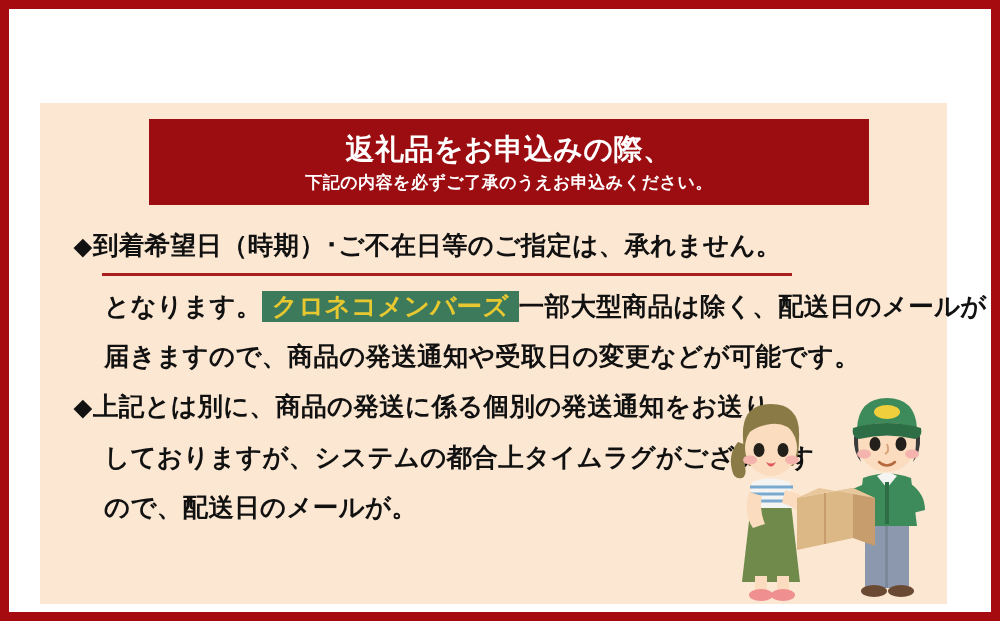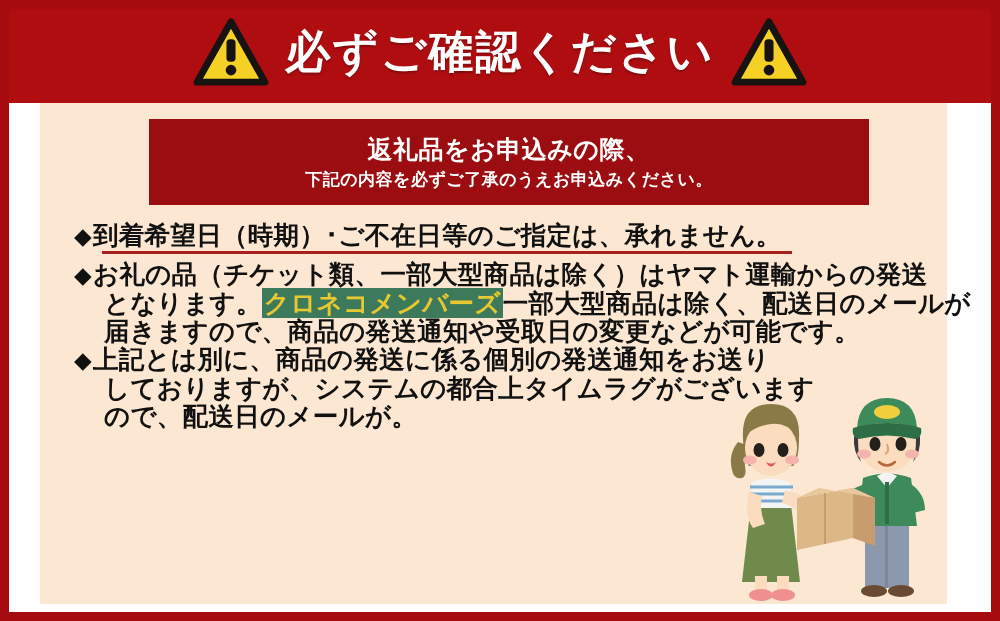--- a/index.html
+++ b/index.html
@@ -72,110 +72,93 @@
     background: #9c0d11;
     display: flex;
     flex-direction: column;
     align-items: center;
     justify-content: center;
     gap: 4px;
   }
   .subtitle-line {
     color: #ffffff;
     font-weight: bold;
-    font-size: 25px;
+    font-size: 29px;
     line-height: 1.25;
     white-space: nowrap;
     letter-spacing: 0.5px;
   }
   .subtitle-line.l2 { font-size: 17px; }
 
   
   .body-text {
     position: absolute;
     left: 34px;
     top: 118px;
     width: 840px;
   }
 
   .bullet {
     display: block;
     color: #111111;
     font-weight: bold;
     font-size: 25.5px;
-    line-height: 28px;
+    line-height: 50px;
     letter-spacing: 0.3px;
     white-space: nowrap;
+    font-family: Liberation Serif, serif;
   }
   .bullet .mark {
     font-size: 23px;
     margin-right: 1px;
   }
   .indent { padding-left: 30px; }
 
   .rule {
     width: 690px;
     height: 3px;
     background: #a81f1f;
     margin: 1px 0 6px 28px;
   }
 
   .hl {
     background: #3d7a5c;
     color: #e8c830;
-    padding: 1px 2px;
+    padding: 1px 10px;
   }
 
   
   .illustration {
     position: absolute;
     right: 0px;
     bottom: 0px;
     width: 222px;
     height: 218px;
   }
 </style>
 </head>
 <body>
 
 <div class="banner">
 
-  <div class="header">
-    <svg class="warn-icon" viewBox="0 0 100 90">
-      <polygon points="50,5 95,85 5,85" fill="#f5d126" stroke="#171310" stroke-width="9" stroke-linejoin="round"></polygon>
-      <rect x="44" y="28" width="12" height="30" rx="5" fill="#171310"></rect>
-      <circle cx="50" cy="69" r="7" fill="#171310"></circle>
-    </svg>
-
-    <div class="header-title">必ずご確認ください</div>
-
-    <svg class="warn-icon" viewBox="0 0 100 90">
-      <polygon points="50,5 95,85 5,85" fill="#f5d126" stroke="#171310" stroke-width="9" stroke-linejoin="round"></polygon>
-      <rect x="44" y="28" width="12" height="30" rx="5" fill="#171310"></rect>
-      <circle cx="50" cy="69" r="7" fill="#171310"></circle>
-    </svg>
-  </div>
 
   <div class="panel">
 
     <div class="subtitle-box">
       <div class="subtitle-line l1">返礼品をお申込みの際、</div>
       <div class="subtitle-line l2">下記の内容を必ずご了承のうえお申込みください。</div>
     </div>
 
     <div class="body-text">
 
       <div class="bullet">
         <span class="mark">◆</span><span>到着希望日（時期）･ご不在日等のご指定は、承れません。</span>
       </div>
       <div class="rule"></div>
 
-      <div class="bullet">
-        <span class="mark">◆</span><span>お礼の品（チケット類、一部大型商品は除く）はヤマト運輸からの発送</span>
-      </div>
       <div class="bullet indent"><span>となります。</span><span class="hl">クロネコメンバーズ</span><span>一部大型商品は除く、配送日のメールが</span></div>
       <div class="bullet indent">届きますので、商品の発送通知や受取日の変更などが可能です。</div>
 
       <div class="bullet">
         <span class="mark">◆</span><span>上記とは別に、商品の発送に係る個別の発送通知をお送り</span>
       </div>
       <div class="bullet indent">しておりますが、システムの都合上タイムラグがございます</div>
       <div class="bullet indent">ので、配送日のメールが。</div>
     </div>
 

